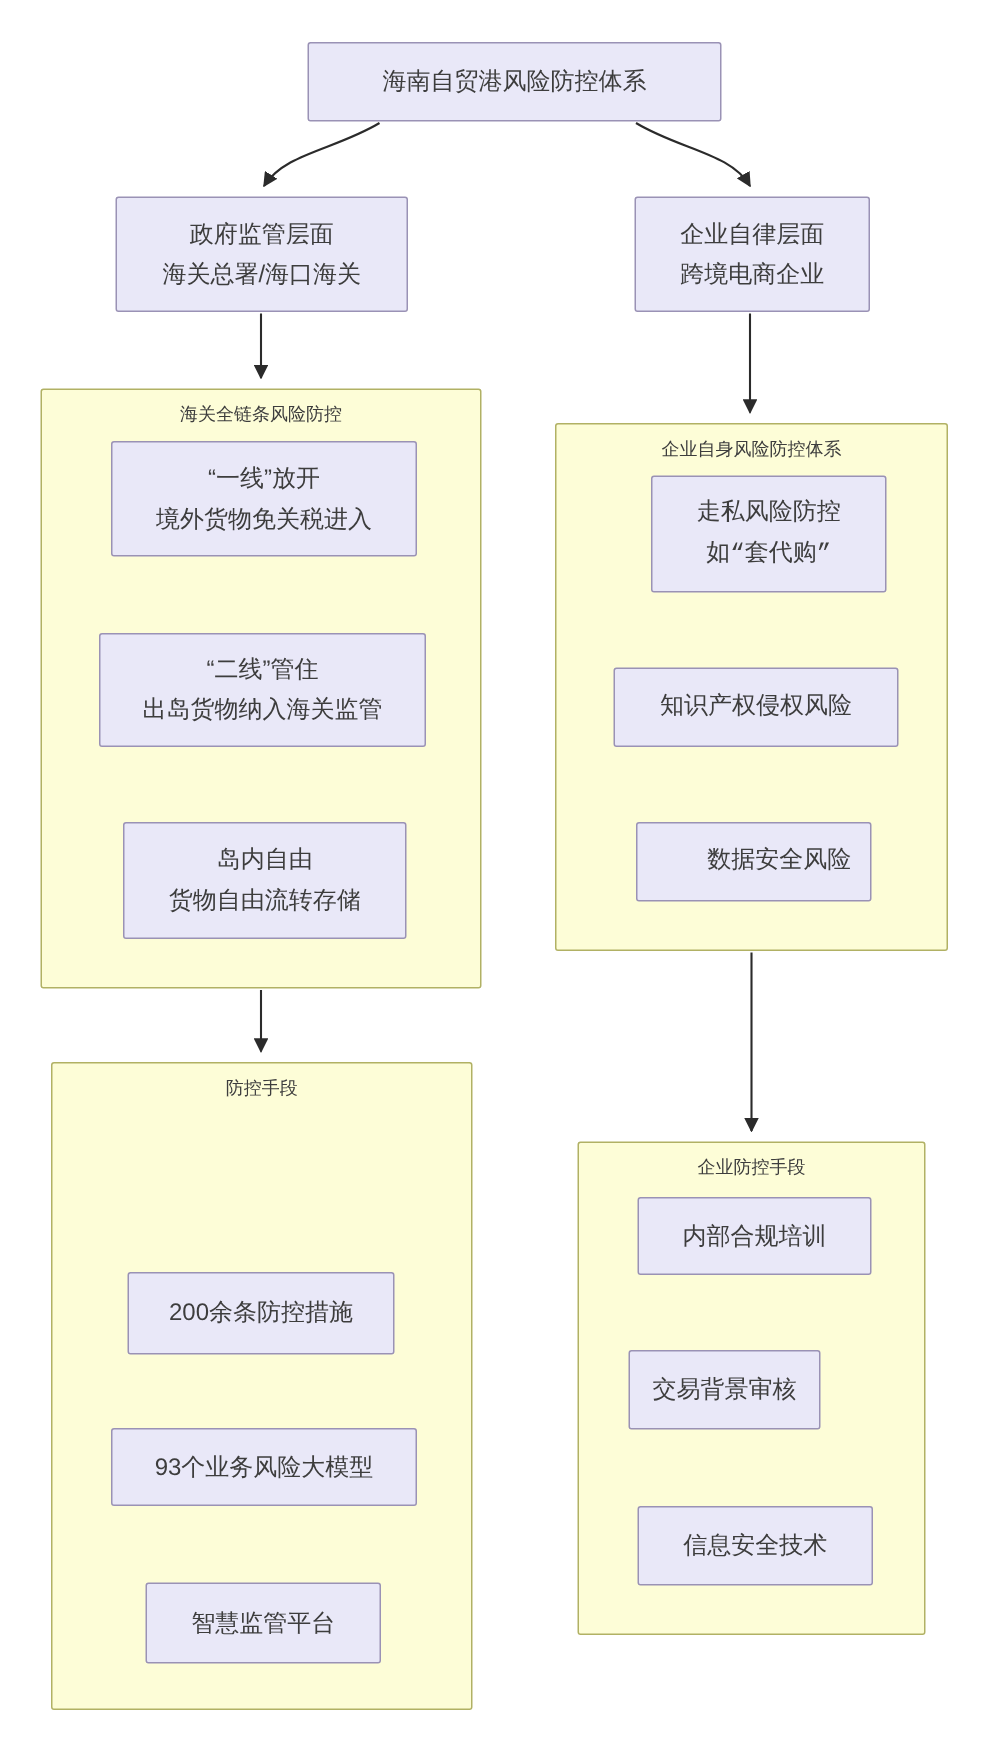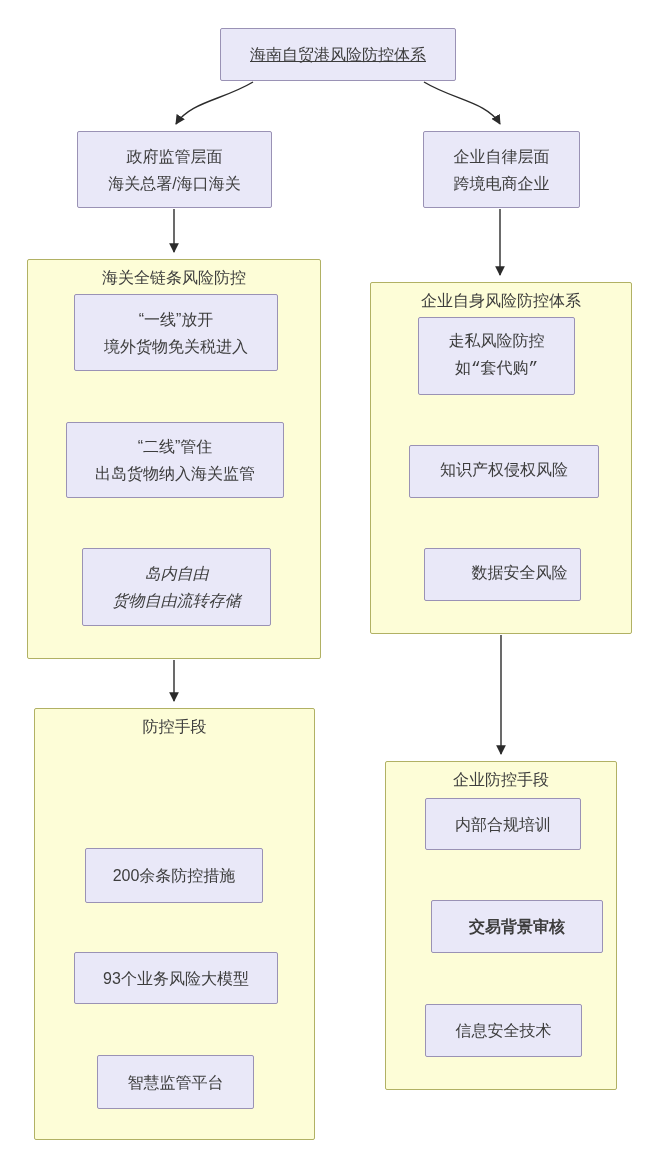--- a/index.html
+++ b/index.html
@@ -44,21 +44,21 @@
     box-sizing: border-box;
     background: var(--group-fill, #fdfdd7);
     border: 1.5px solid var(--group-border, #b1b164);
     border-radius: 2px;
   }
   .group-title {
     position: absolute;
     left: 0; right: 0;
     top: 8px;
     text-align: center;
-    font-size: 16px;
+    font-size: 12px;
     color: var(--text, #3d3d3d);
   }
 </style>
 </head>
 <body>
 
 <div class="canvas">
 
   <svg class="edges" viewBox="0 0 660 1171" xmlns="http://www.w3.org/2000/svg">
     <defs>
@@ -67,21 +67,21 @@
       </marker>
     </defs>
     <path class="edge" d="M 253 82 C 223 100, 190 102, 176 124" marker-end="url(#arrow)"></path>
     <path class="edge" d="M 424 82 C 454 100, 487 102, 500 124" marker-end="url(#arrow)"></path>
     <path class="edge" d="M 174 209 L 174 252" marker-end="url(#arrow)"></path>
     <path class="edge" d="M 500 209 L 500 275" marker-end="url(#arrow)"></path>
     <path class="edge" d="M 174 660 L 174 701" marker-end="url(#arrow)"></path>
     <path class="edge" d="M 501 635 L 501 754" marker-end="url(#arrow)"></path>
   </svg>
 
-  <div class="node" style="left:220px; top:28px; width:236px; height:53px;text-decoration:underline;">
+  <div class="node" style="left:205px; top:28px; width:276px; height:53px;">
     <span>海南自贸港风险防控体系</span>
   </div>
 
   <div class="node" style="left:77px; top:131px; width:195px; height:77px;">
     <span>政府监管层面</span>
     <span>海关总署/海口海关</span>
   </div>
   <div class="node" style="left:423px; top:131px; width:157px; height:77px;text-align:right;">
     <span>企业自律层面</span>
     <span>跨境电商企业</span>
@@ -90,29 +90,29 @@
   <div class="group" style="left:27px; top:259px; width:294px; height:400px;">
     <div class="group-title">海关全链条风险防控</div>
     <div class="node" style="left:46px; top:34px; width:204px; height:77px;">
       <span>“一线”放开</span>
       <span>境外货物免关税进入</span>
     </div>
     <div class="node" style="left:38px; top:162px; width:218px; height:76px;">
       <span>“二线”管住</span>
       <span>出岛货物纳入海关监管</span>
     </div>
-    <div class="node" style="left:54px; top:288px; width:189px; height:78px;font-style:italic;">
+    <div class="node" style="left:54px; top:288px; width:189px; height:78px;">
       <span>岛内自由</span>
       <span>货物自由流转存储</span>
     </div>
   </div>
 
   <div class="group" style="left:370px; top:282px; width:262px; height:352px;font-family:Liberation Mono, monospace;">
     <div class="group-title">企业自身风险防控体系</div>
-    <div class="node" style="left:47px; top:34px; width:157px; height:78px;">
+    <div class="node" style="left:63px; top:34px; width:157px; height:78px;">
       <span>走私风险防控</span>
       <span>如“套代购”</span>
     </div>
     <div class="node" style="left:38px; top:162px; width:190px; height:53px;">
       <span>知识产权侵权风险</span>
     </div>
     <div class="node" style="left:53px; top:265px; width:157px; height:53px;padding-left:34px;">
       <span>数据安全风险</span>
     </div>
   </div>
@@ -128,21 +128,21 @@
     <div class="node" style="left:62px; top:346px; width:157px; height:54px;">
       <span>智慧监管平台</span>
     </div>
   </div>
 
   <div class="group" style="left:385px; top:761px; width:232px; height:329px;">
     <div class="group-title">企业防控手段</div>
     <div class="node" style="left:39px; top:36px; width:156px; height:52px;">
       <span>内部合规培训</span>
     </div>
-    <div class="node" style="left:45px; top:138px; width:172px; height:53px;font-weight:bold;">
+    <div class="node" style="left:33px; top:138px; width:128px; height:53px;">
       <span>交易背景审核</span>
     </div>
     <div class="node" style="left:39px; top:242px; width:157px; height:53px;">
       <span>信息安全技术</span>
     </div>
   </div>
 
 </div>
 
 </body></html>

